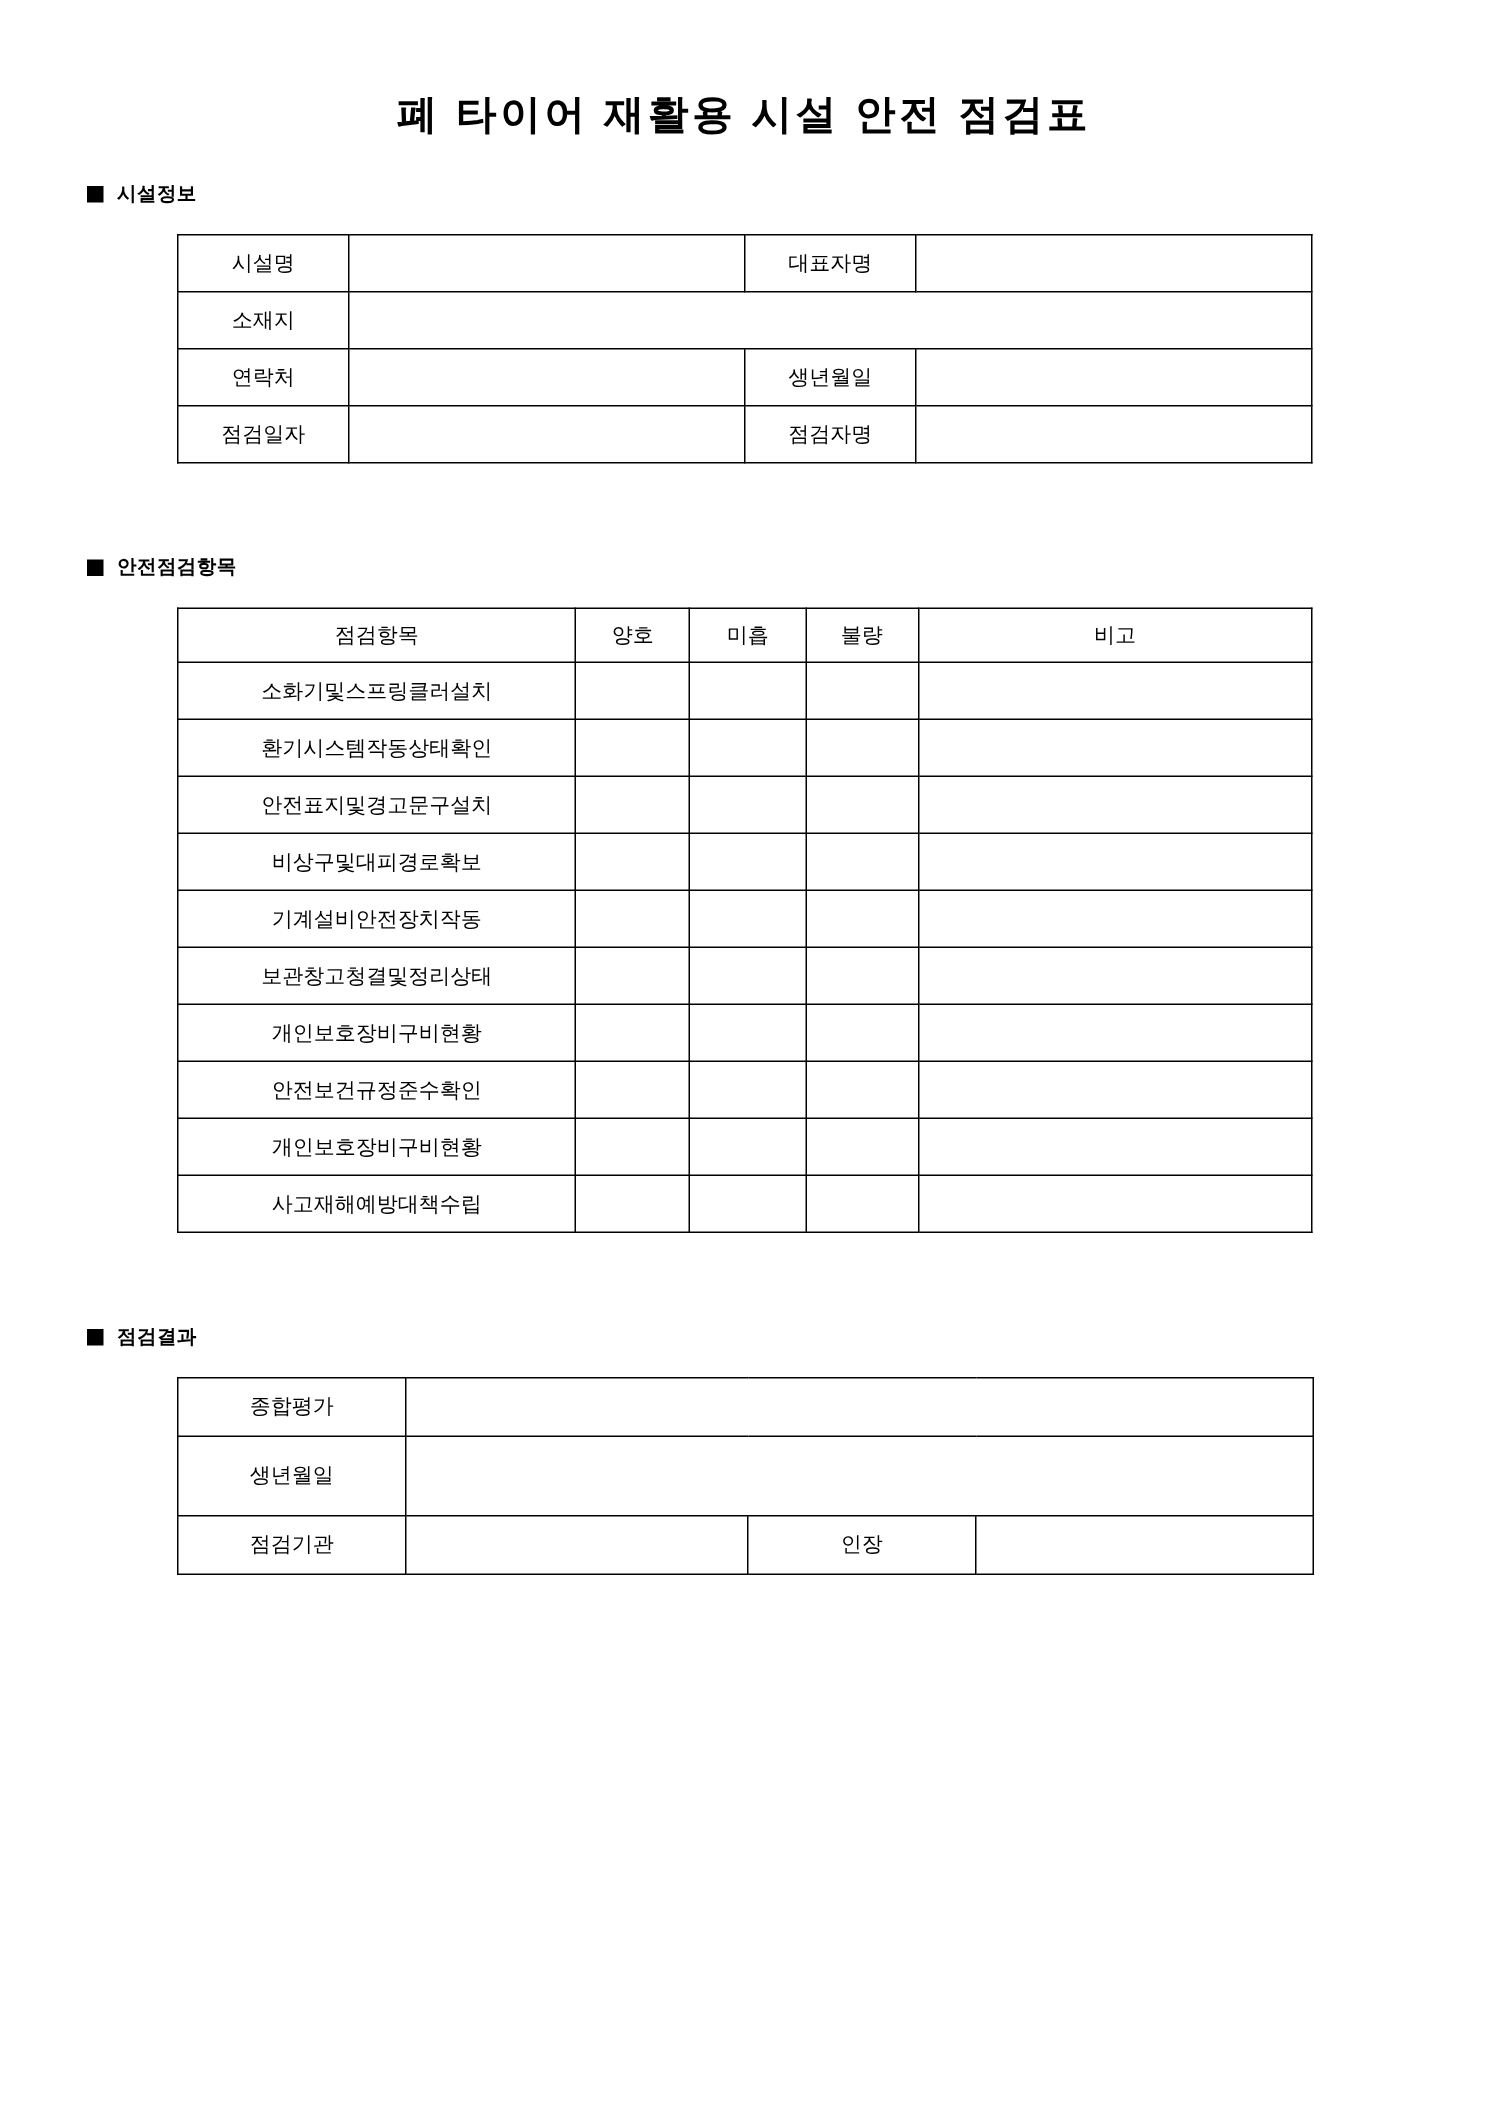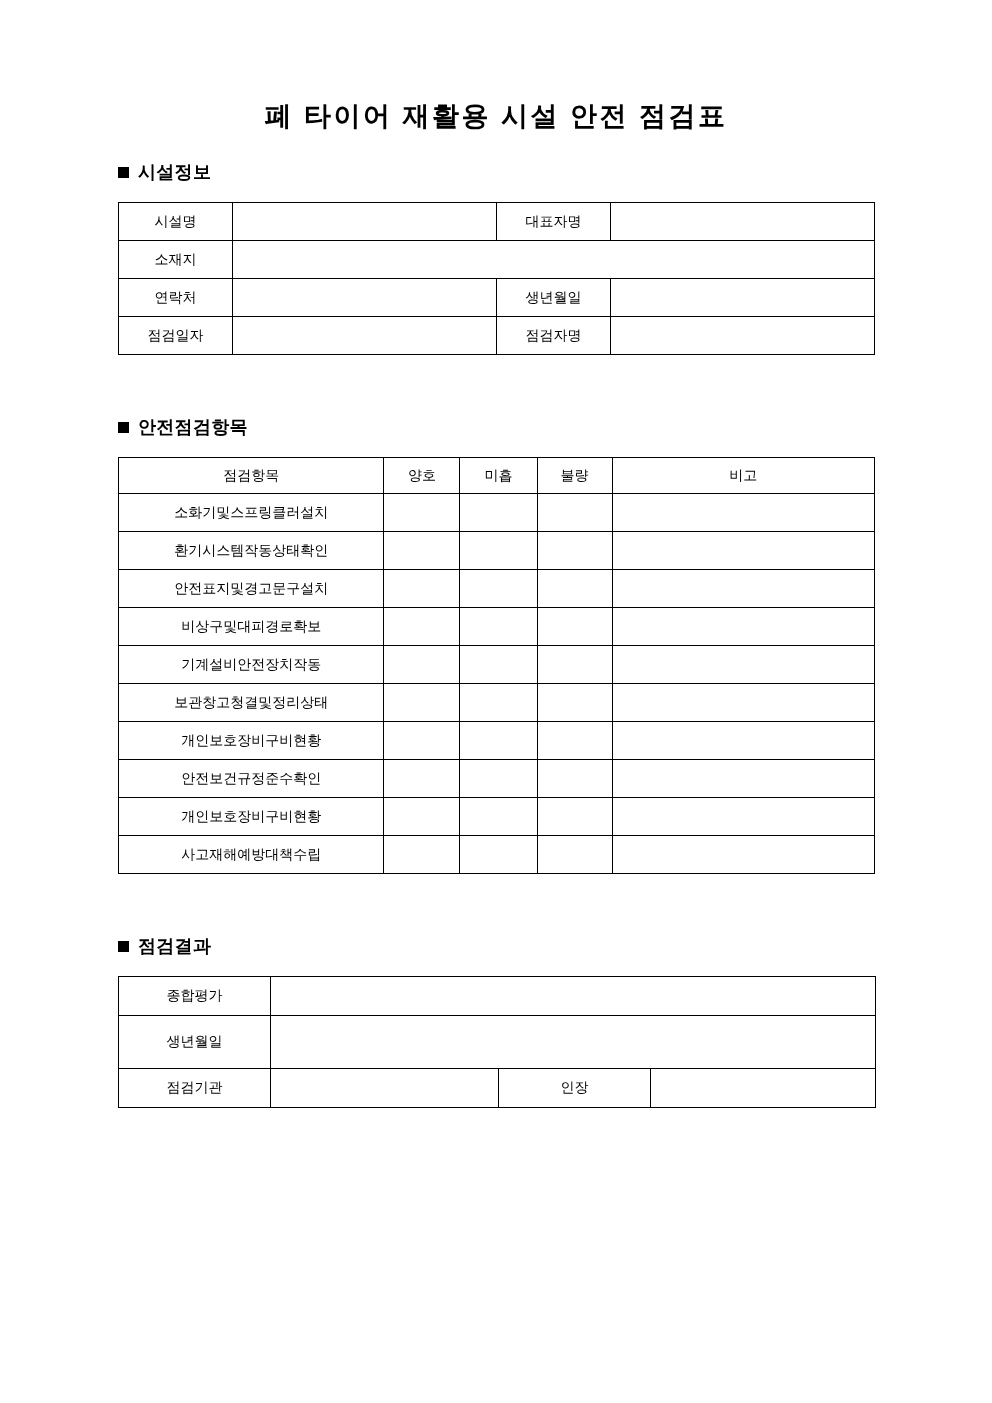--- a/index.html
+++ b/index.html
@@ -23,31 +23,31 @@
     position: relative;
   }
 
   
   .doc-title {
     text-align: center;
     font-size: 27px;
     font-weight: bold;
     letter-spacing: 2.5px;
     margin: 0;
-    padding-top: 100px;
+    padding-top: 60px;
     line-height: 1.2;
     white-space: pre;
   }
 
   
   .section-head {
     display: flex;
     align-items: center;
-    margin-left: 118px;
-    font-size: 18px;
+    margin-left: 58px;
+    font-size: 13px;
     font-weight: bold;
     letter-spacing: 0.3px;
   }
   .section-bullet {
     display: inline-block;
     width: 11px;
     height: 11px;
     background: #000000;
     margin-right: 9px;
     flex: 0 0 auto;

